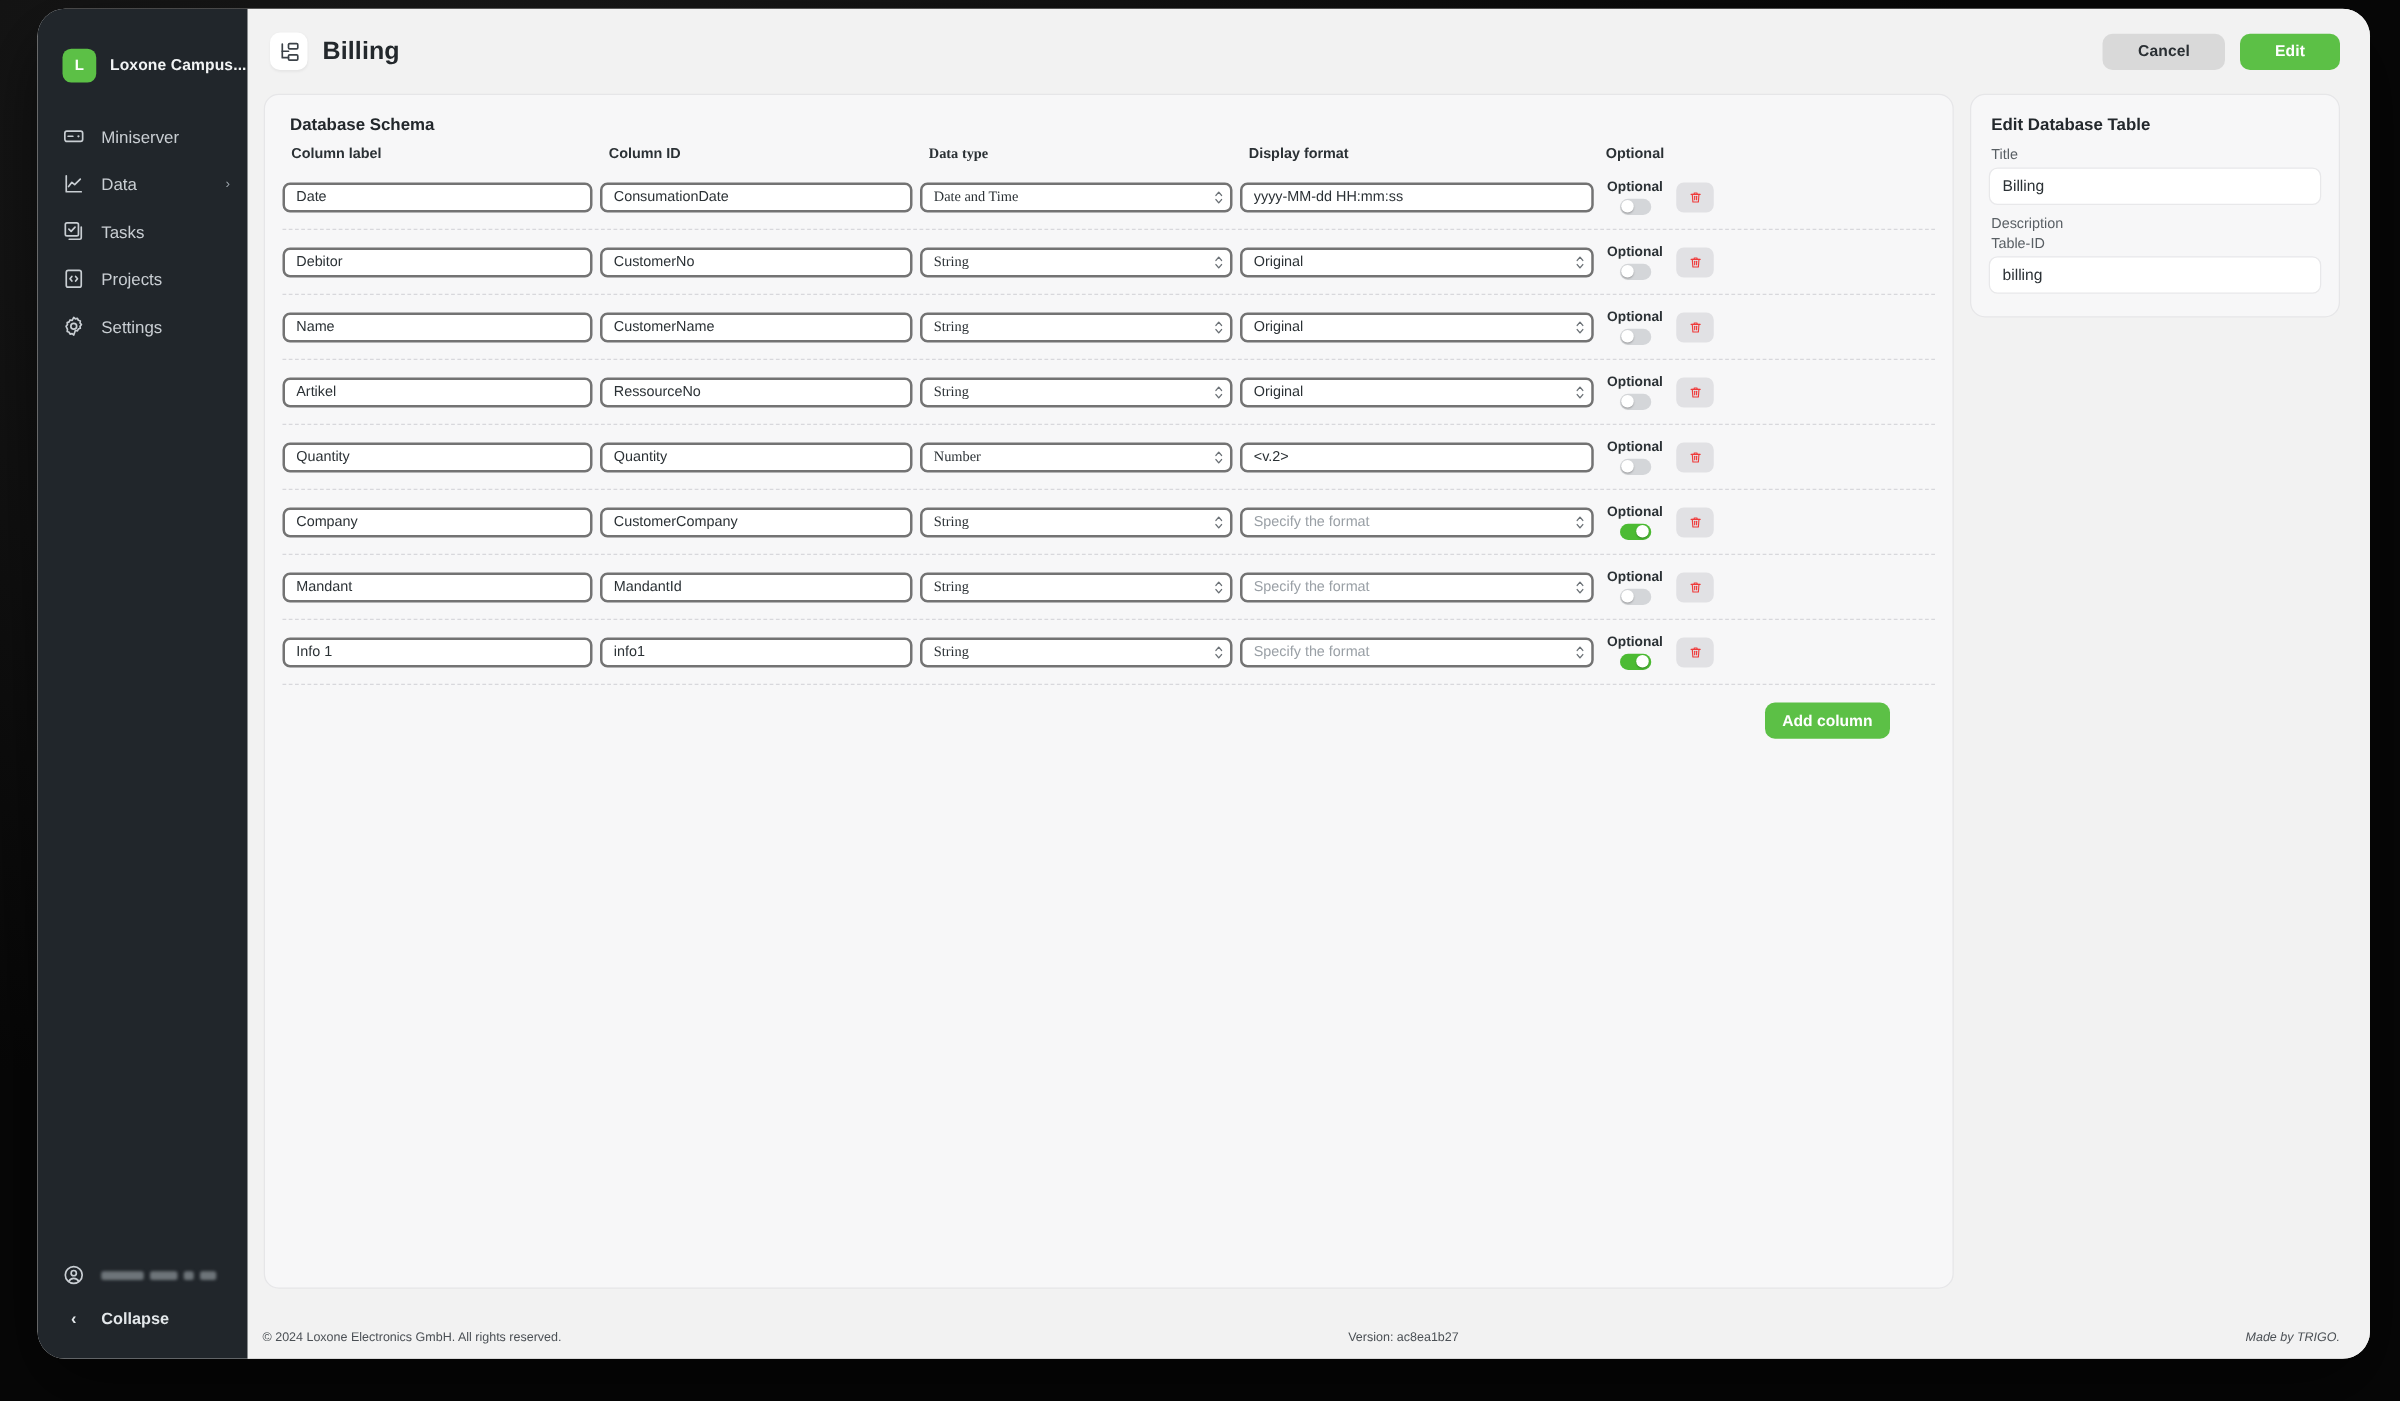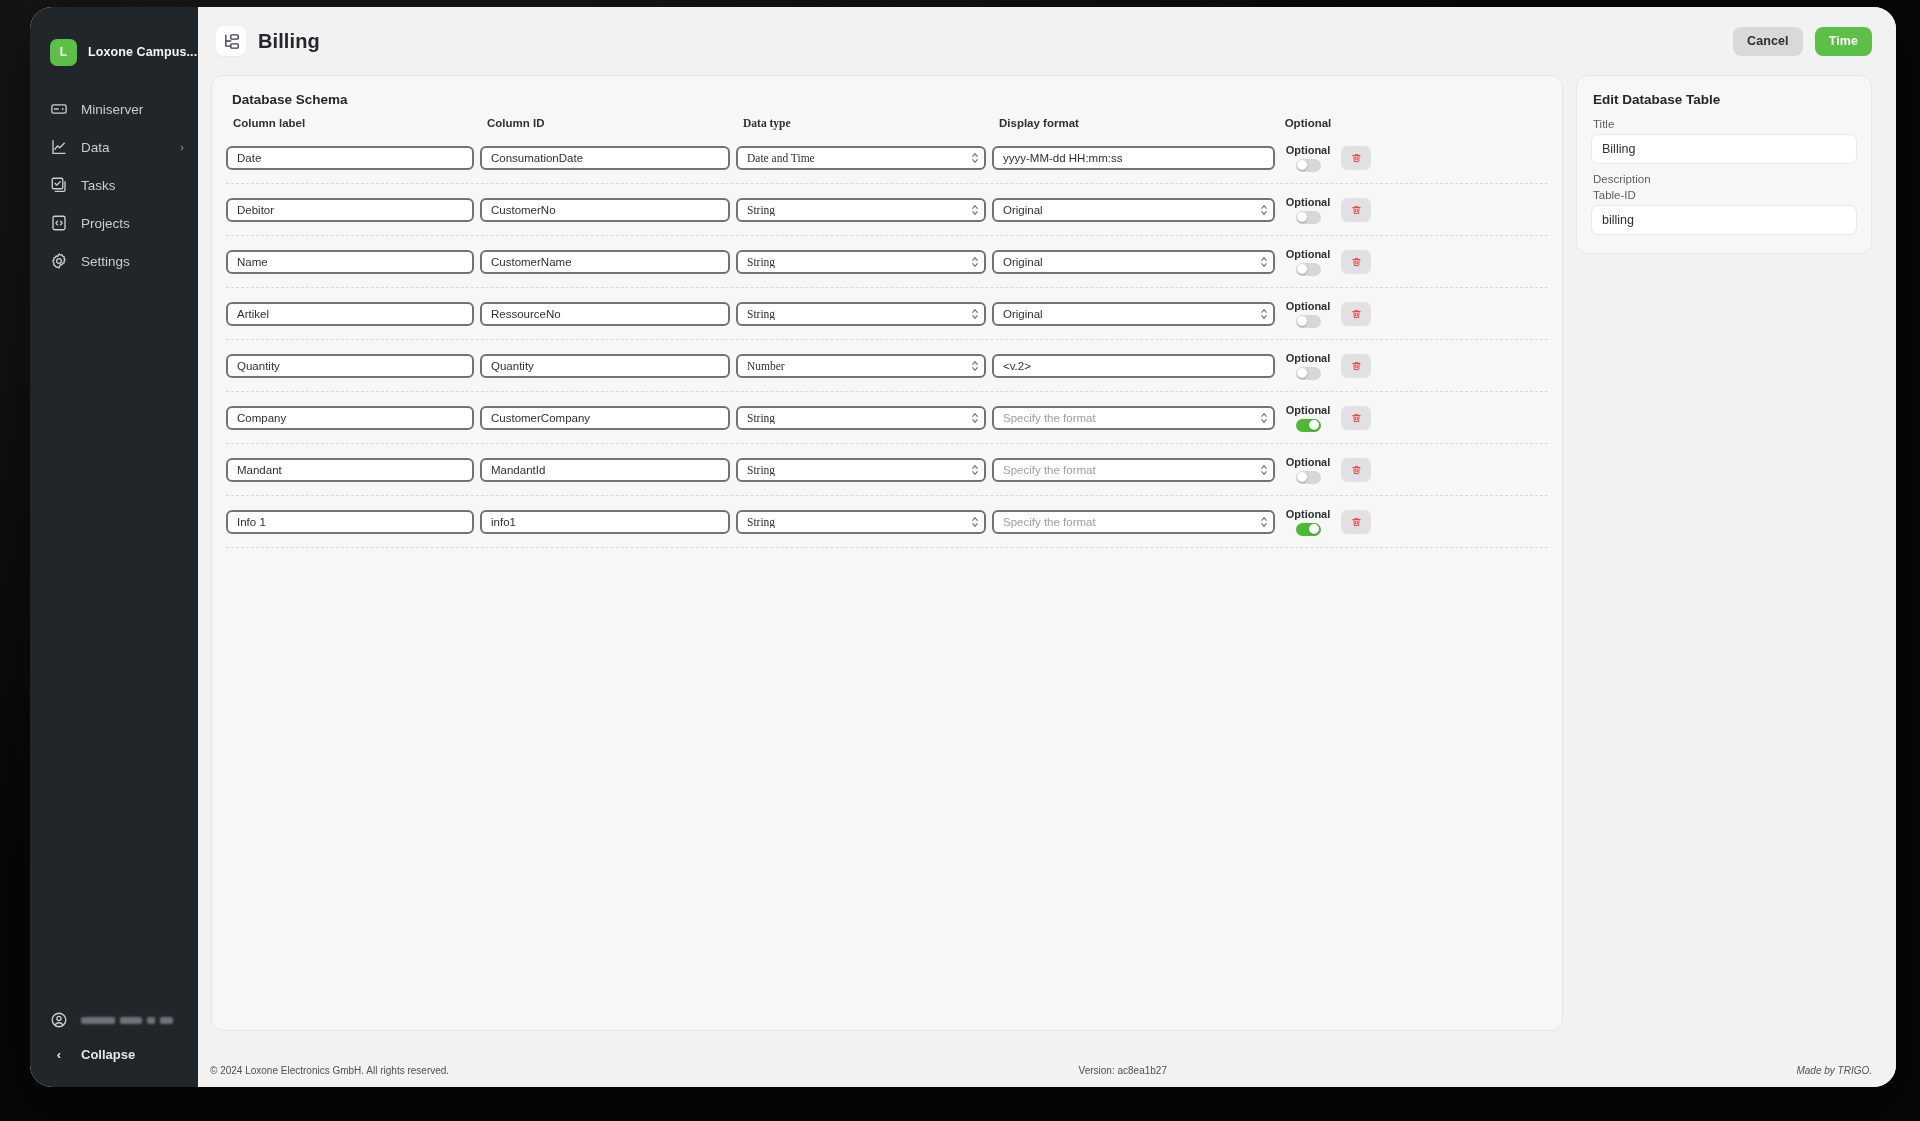--- a/index.html
+++ b/index.html
@@ -170,21 +170,21 @@
   }
   .topbar-spacer { flex: 1 1 auto; }
   .btn {
     height: 29px;
     border: none;
     border-radius: 8px;
     font-family: inherit;
     font-size: 12.5px;
     font-weight: 700;
     cursor: pointer;
-    padding: 0 14px;
+    padding: 0 28px;
     letter-spacing: .1px;
   }
   .btn-cancel { background: #d9d9d9; color: #2a2f33; }
   .btn-save { background: #5cc046; color: #ffffff; }
 
   
   #content {
     flex: 1 1 auto;
     display: flex;
     gap: 13px;
@@ -488,21 +488,21 @@
             <rect x="11" y="2.6" width="10.5" height="6" rx="1.3"></rect>
             <rect x="11" y="15.4" width="10.5" height="6" rx="1.3"></rect>
             <path d="M4 3.2v15.3h7"></path>
             <path d="M4 11.3h7"></path>
             <rect x="11" y="9" width="10.5" height="6" rx="1.3" opacity="0"></rect>
           </svg>
         </div>
         <div id="page-title">Billing</div>
         <div class="topbar-spacer"></div>
         <button class="btn btn-cancel">Cancel</button>
-        <button class="btn btn-save">Time</button>
+        <button class="btn btn-save">Edit</button>
       </header>
 
       <div id="content">
 
         <section class="card" id="schema-card">
           <div id="schema-title">Database Schema</div>
 
           <div class="grid-head">
             <div class="gh col-label">Column label</div>
             <div class="gh col-id">Column ID</div>
@@ -794,20 +794,23 @@
                       <path d="M9.5 6.5V4.2h5v2.3"></path>
                       <path d="M6.2 6.5l1 13.3h9.6l1-13.3"></path>
                       <path d="M10.3 10v6"></path>
                       <path d="M13.7 10v6"></path>
                     </svg>
                   </button>
                 </div>
               </div>
             </div>
 
+          <div class="addrow">
+            <button class="btn-add">Add column</button>
+          </div>
         </section>
 
         <aside class="card" id="edit-card">
           <div id="edit-title">Edit Database Table</div>
 
           <div class="fl">Title</div>
           <input class="bigfield" type="text" value="Billing" style="">
 
           <div class="fl">Description</div>
 

